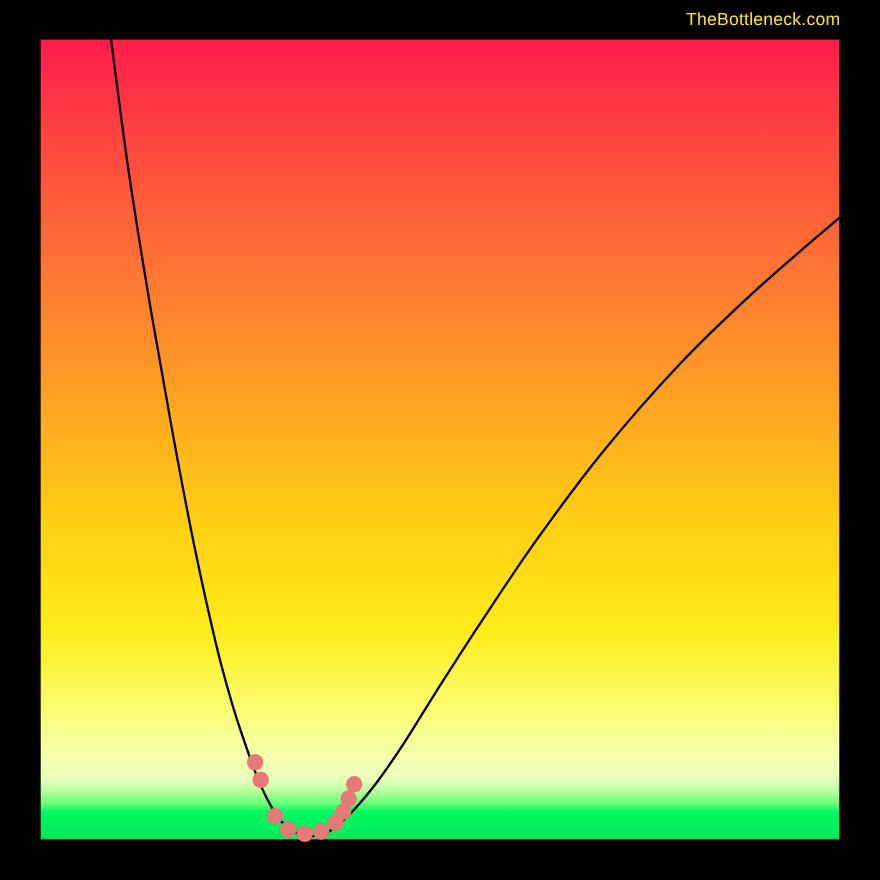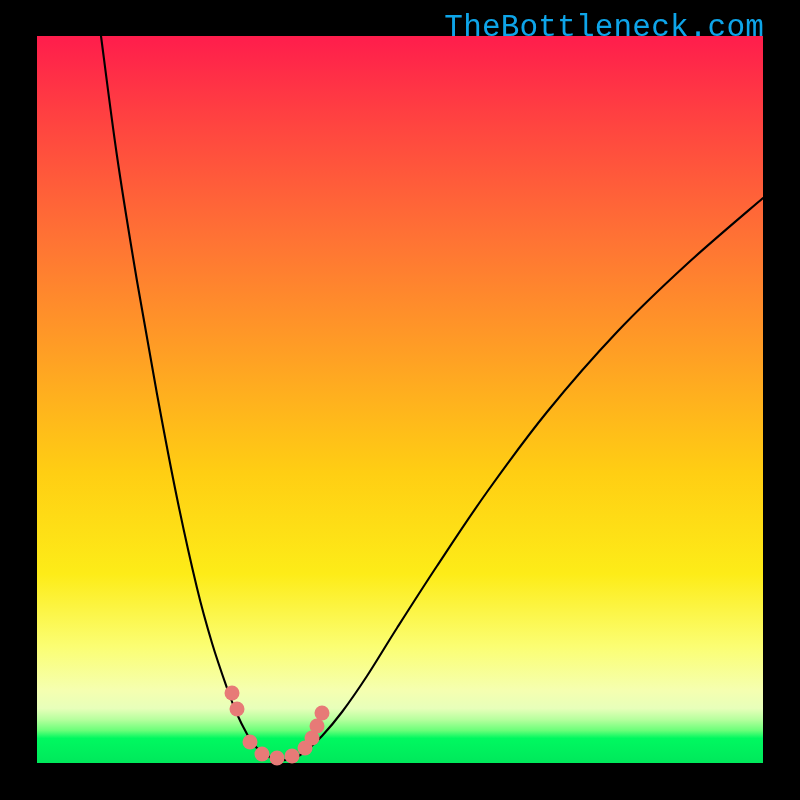--- a/index.html
+++ b/index.html
@@ -40,26 +40,25 @@
       #b7ff9e 94%,
       #6cff7a 95.5%,
       #00f860 96.6%,
       #00e85b 100%
     );
   }
   .watermark {
     position: absolute;
     top: 10px;
     right: 36px;
-    color: #0ea5e9;
-    font-size: 31px;
+    color: #fde047;
+    font-size: 16px;
     font-weight: 500;
     letter-spacing: 0.2px;
     user-select: none;
-    font-family: Liberation Mono, monospace;
   }
   svg.curves {
     position: absolute;
     left: 37px;
     top: 36px;
     width: 726px;
     height: 727px;
     overflow: visible;
   }
   svg.curves path.main {

